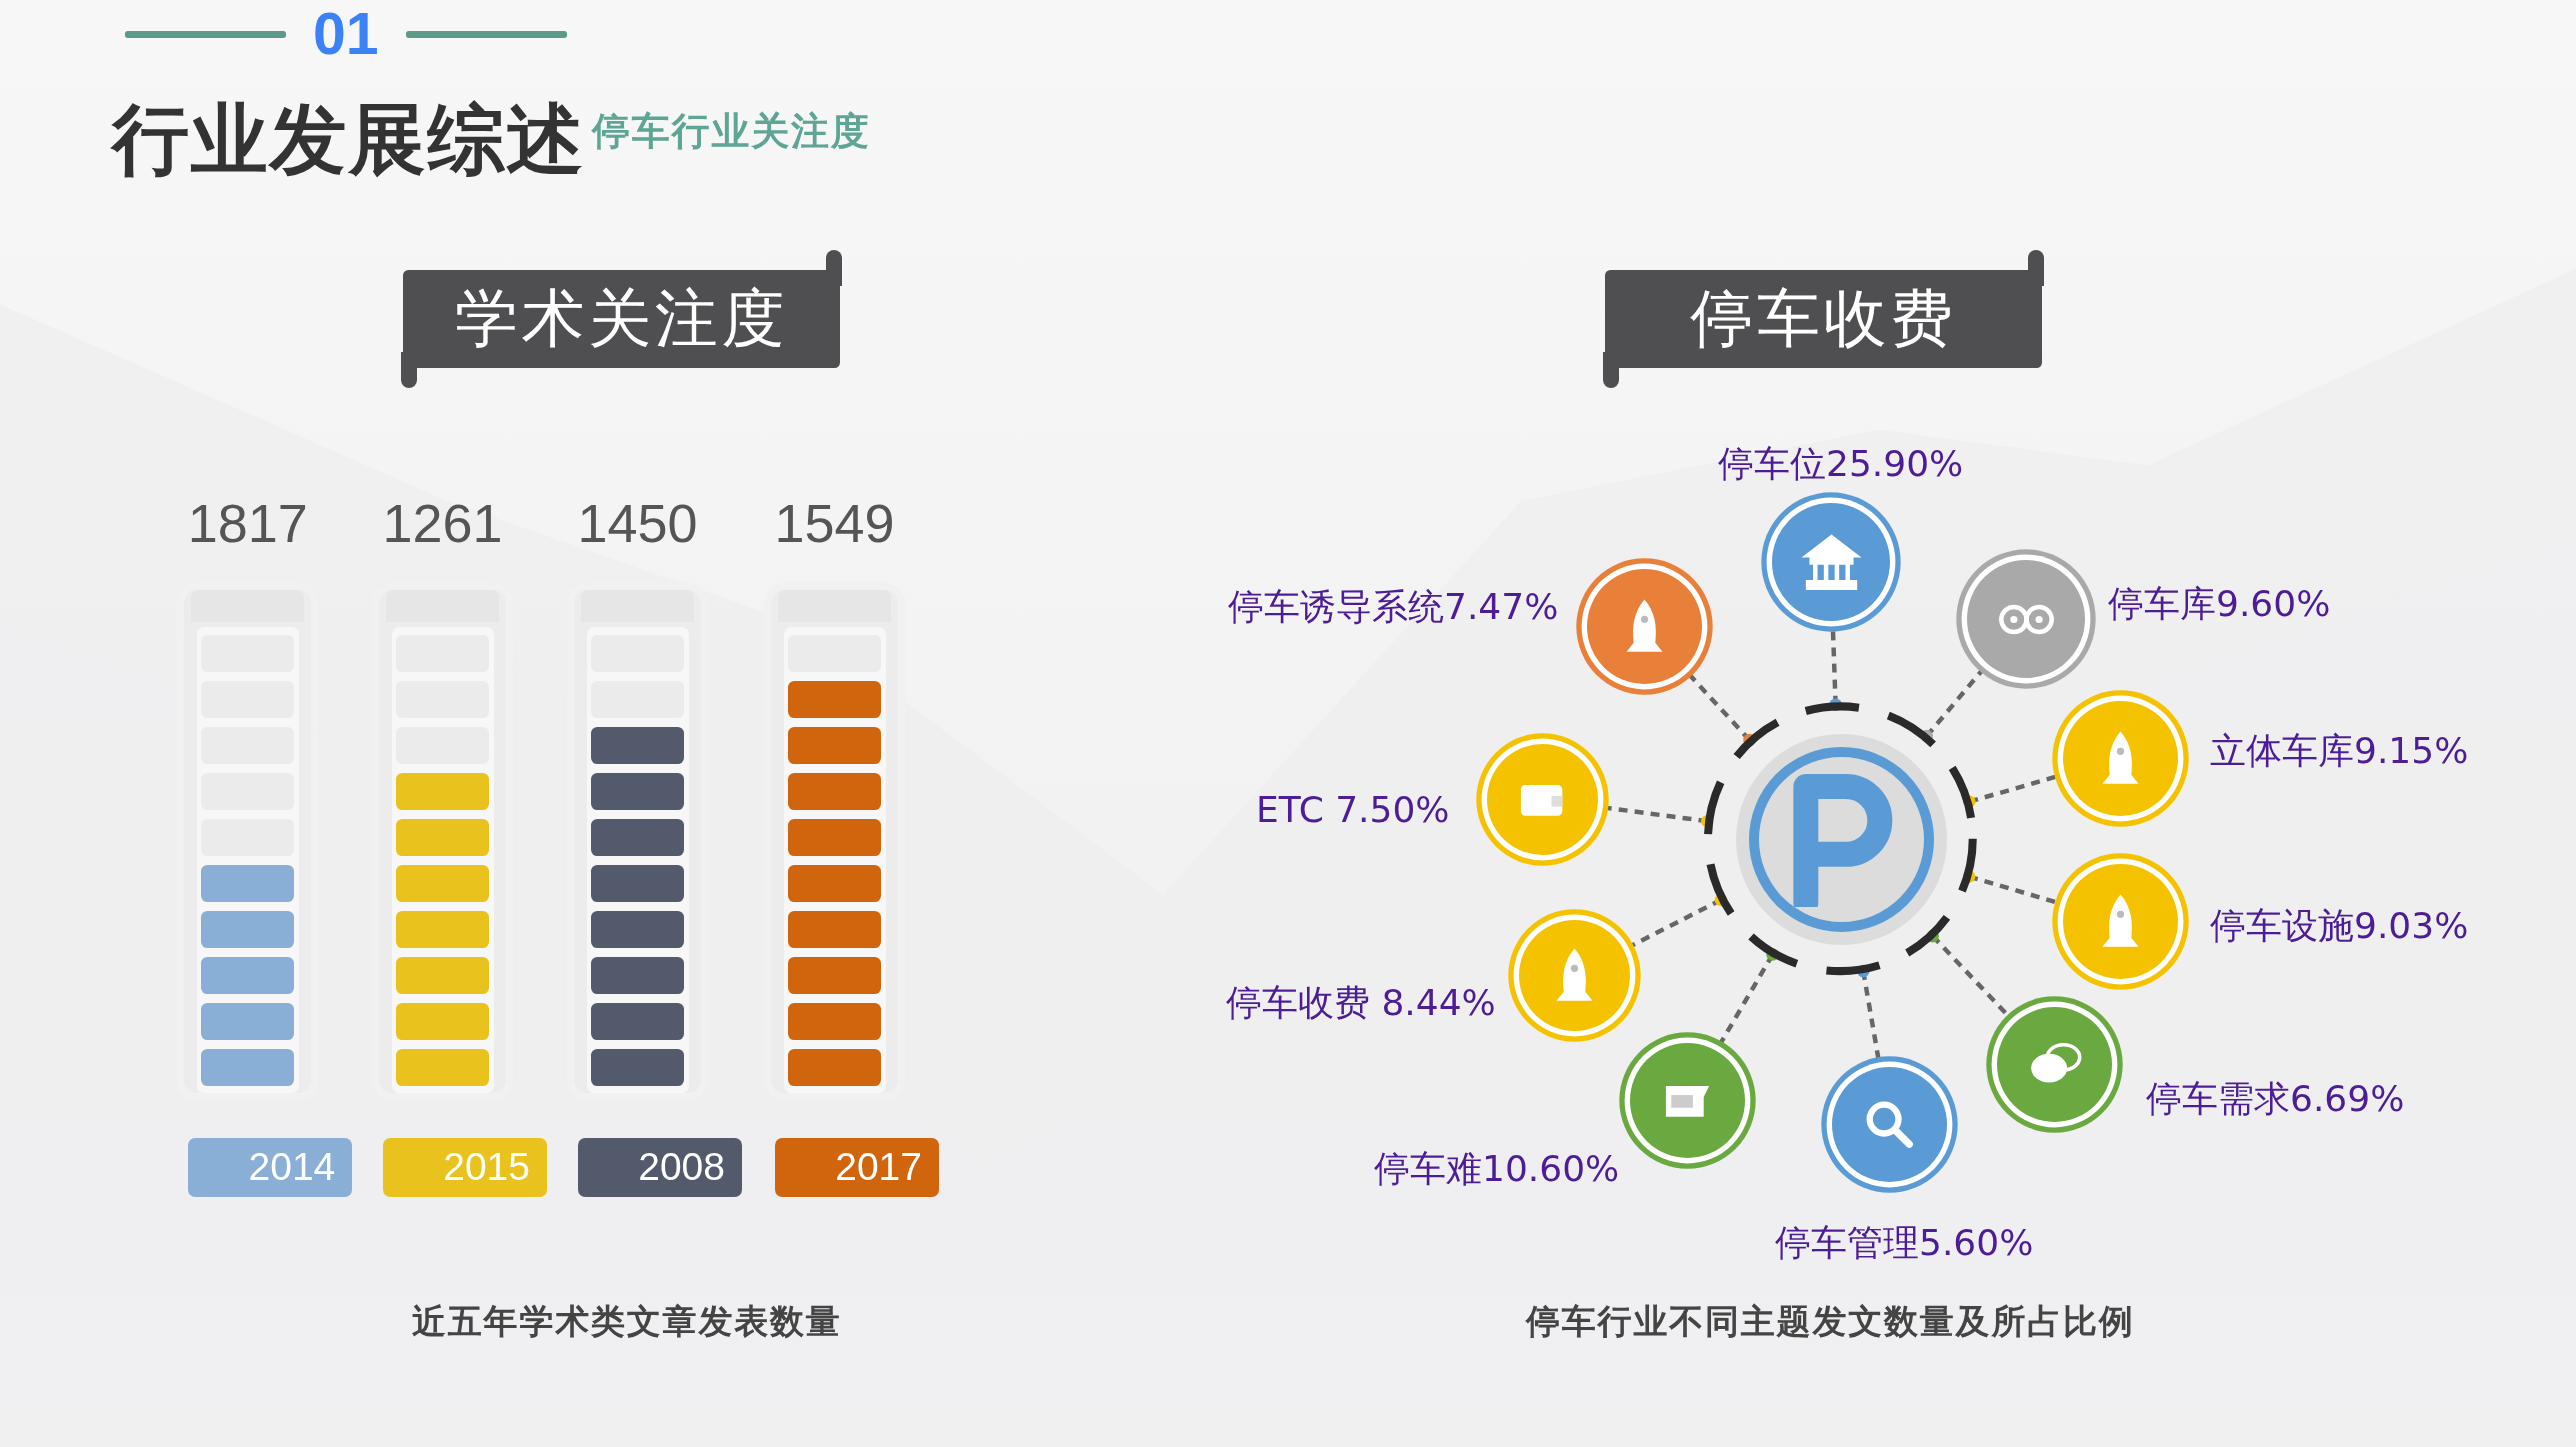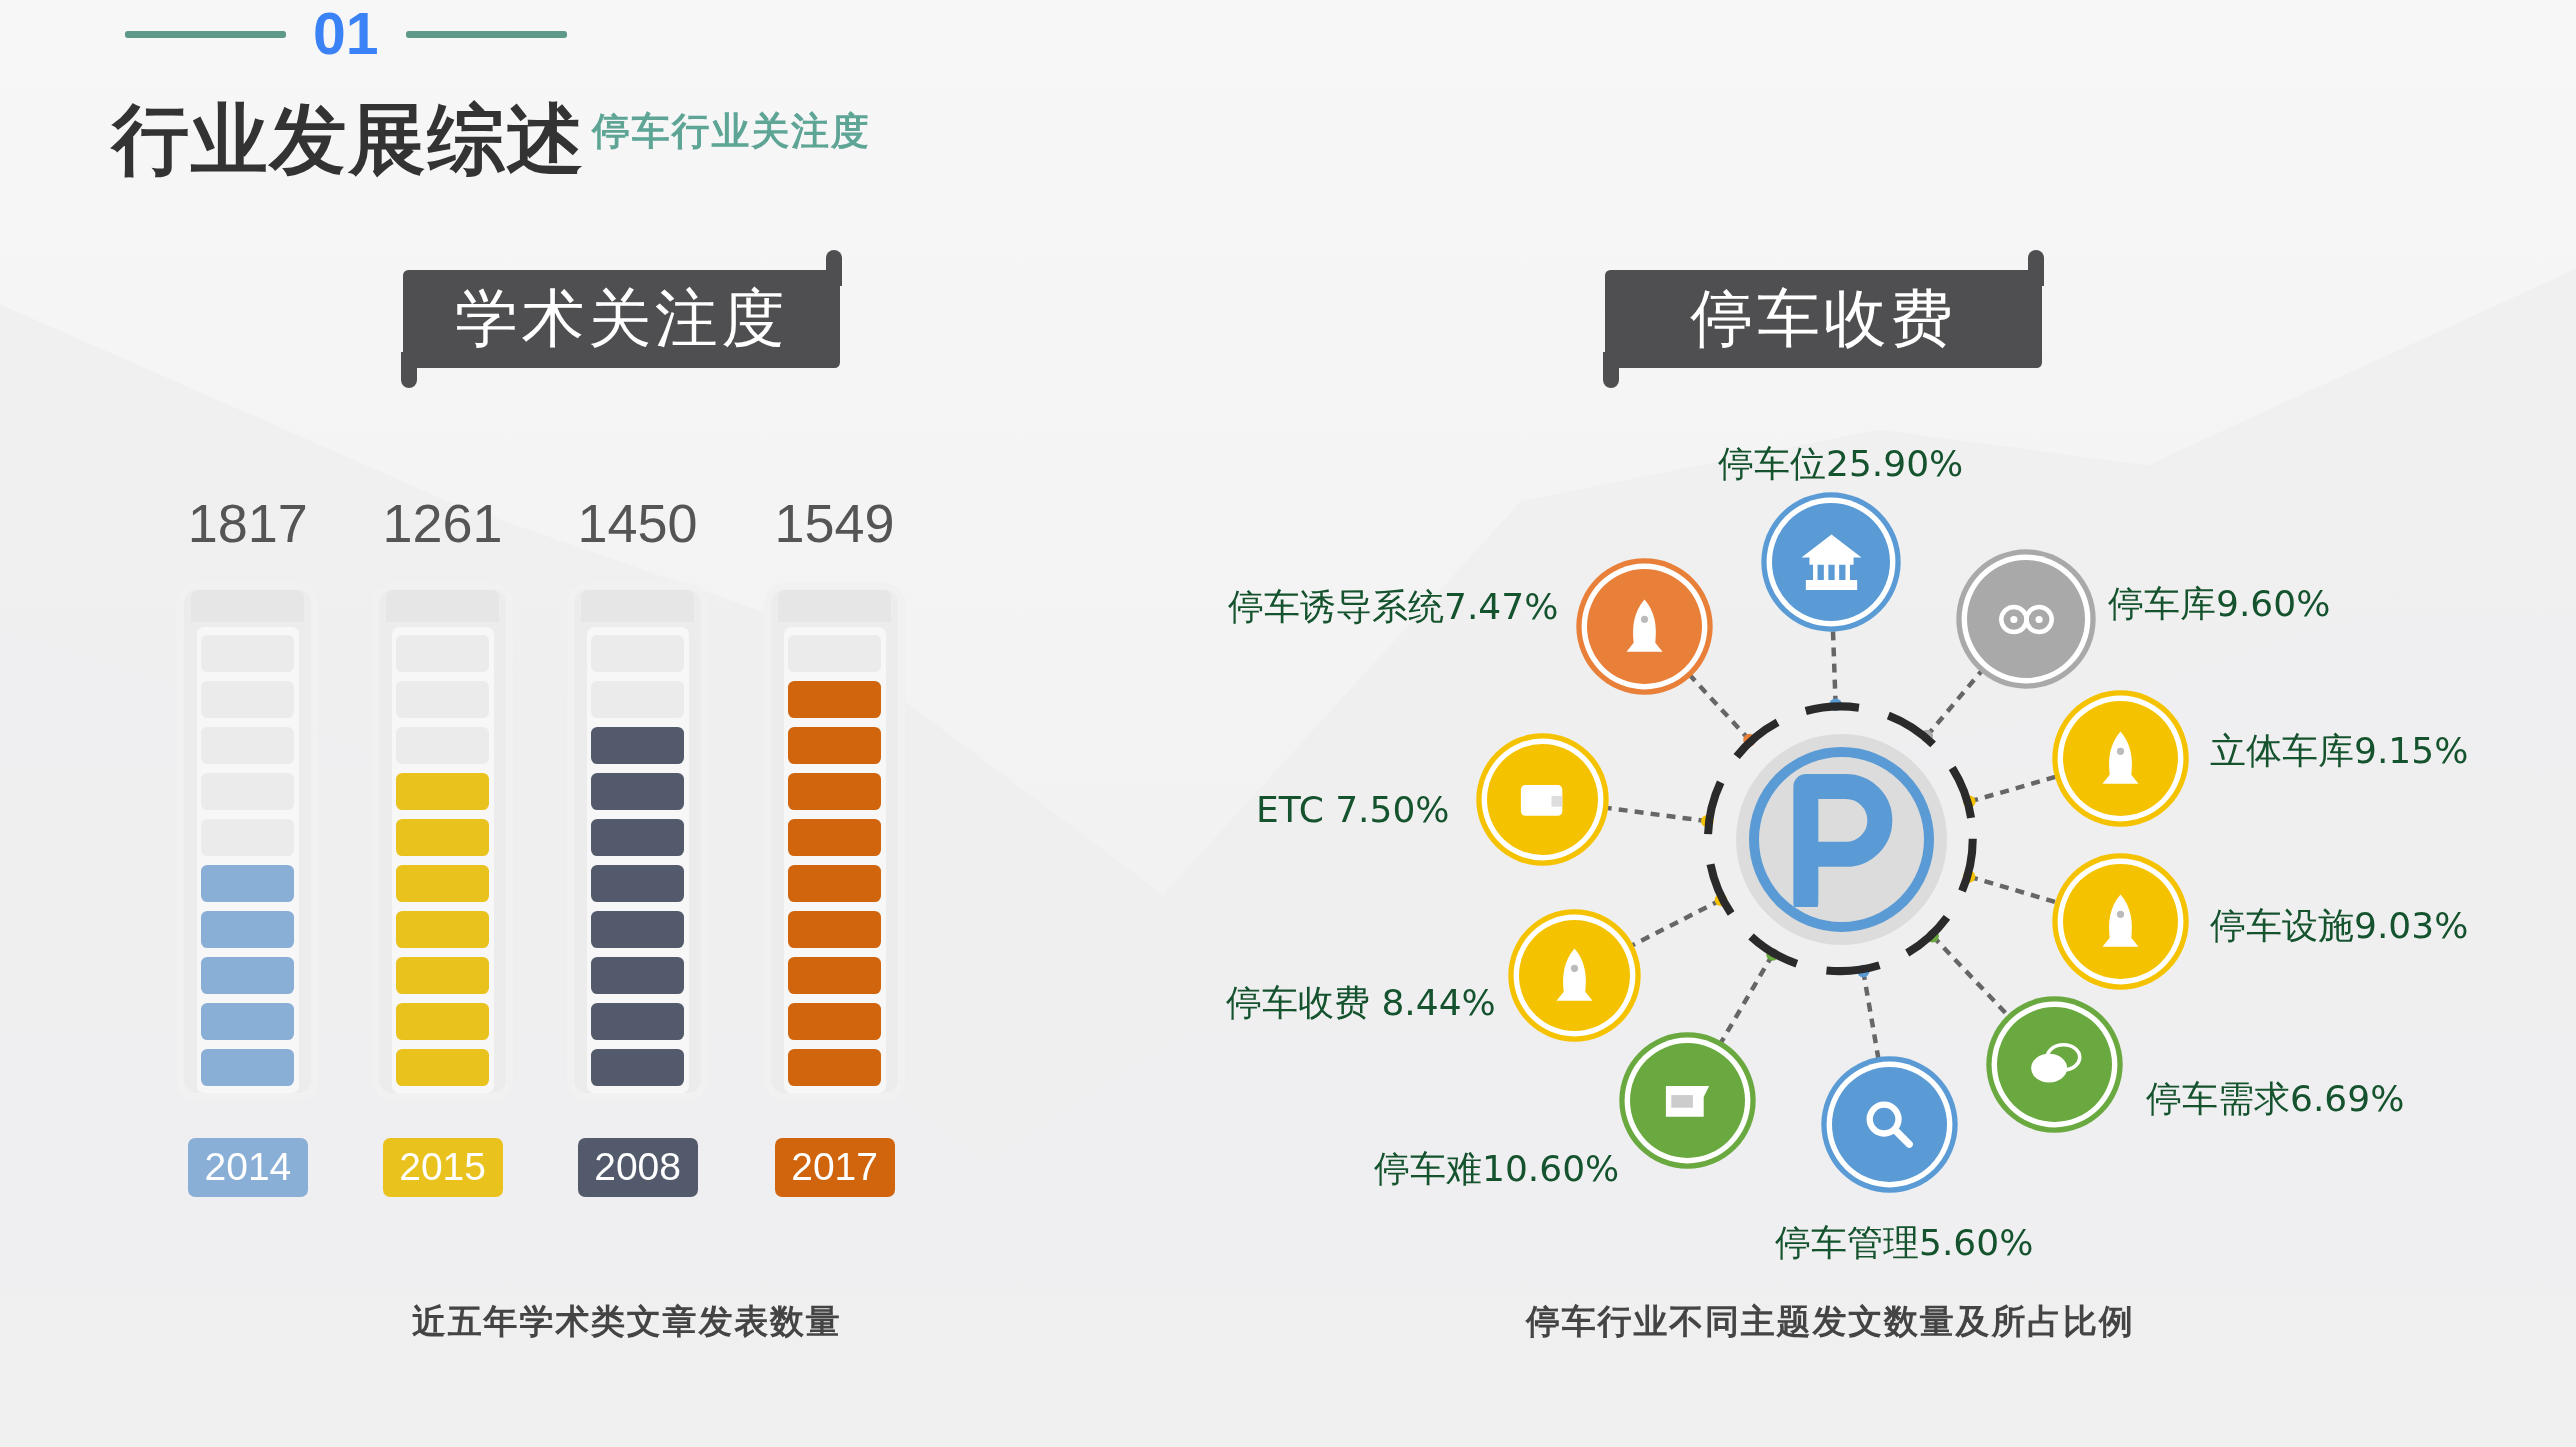--- a/index.html
+++ b/index.html
@@ -14,23 +14,23 @@
   .title-main{left:112px;top:89px;font-size:77px;font-weight:bold;color:#333;letter-spacing:1.8px;}
   .title-sub{left:592px;top:106px;font-size:38px;font-weight:bold;color:#5ea596;letter-spacing:1.8px;font-family:Liberation Serif, serif;}
   .banner{background:#4f4f51;color:#fff;font-size:63px;display:flex;align-items:center;justify-content:center;border-radius:5.4px;letter-spacing:3.6px;}
   .banner:before{content:"";position:absolute;left:-1.8px;bottom:-19.7px;width:16px;height:36px;background:#4f4f51;border-radius:0 0 8px 8px;}
   .banner:after{content:"";position:absolute;right:-1.8px;top:-19.7px;width:16px;height:36px;background:#4f4f51;border-radius:8px 8px 0 0;}
   .bar-val{font-size:54px;color:#555;font-family:"Liberation Sans",sans-serif;text-align:center;width:152px;}
   .tube{width:127px;background:#ececec;border-radius:12.5px;padding:38px 0 0 0;box-shadow:0 0 0 7.2px #f1f1f1;}
   .tube-cap{height:32px;margin:-38px 7.2px 5.4px 7.2px;background:#e6e6e6;border-radius:7.2px 7.2px 0 0;}
   .tube-inner{margin:0 12.5px 14.3px 12.5px;padding:7.2px 0;background:#f7f7f7;border-radius:7.2px;display:flex;flex-direction:column;gap:9px;align-items:center;}
   .seg{width:93px;height:37px;border-radius:6.3px;background:#ebebeb;}
-  .year{width:120px;height:59px;border-radius:7.2px;color:#fff;font-size:39px;display:flex;align-items:center;justify-content:center;font-family:"Liberation Sans",sans-serif;}
+  .year{width:120px;height:59px;border-radius:7.2px;color:#fff;font-size:39px;display:flex;align-items:center;justify-content:center;font-family:"Liberation Sans",sans-serif;padding-left:44px;}
   .caption{font-size:34px;font-weight:bold;color:#444;letter-spacing:1.8px;}
-  .topic-label{font-size:36px;color:#14532d;white-space:nowrap;}
+  .topic-label{font-size:36px;color:#4c1d95;white-space:nowrap;}
   .node{position:absolute;border-radius:50%;display:flex;align-items:center;justify-content:center;}
   .node svg{position:relative;}
 </style>
 </head>
 <body>
 
 <svg class="bg-mtn" viewBox="0 0 2879 1618">
   <path d="M0 340 L500 560 L900 700 L1300 1000 L1700 560 L2100 480 L2400 520 L2879 300 L2879 1618 L0 1618 Z" fill="#ececed" opacity="0.6"></path>
   <path d="M0 700 L600 900 L1100 1300 L1700 900 L2300 800 L2879 600 L2879 1618 L0 1618 Z" fill="#f0f0f1" opacity="0.7"></path>
 </svg>

